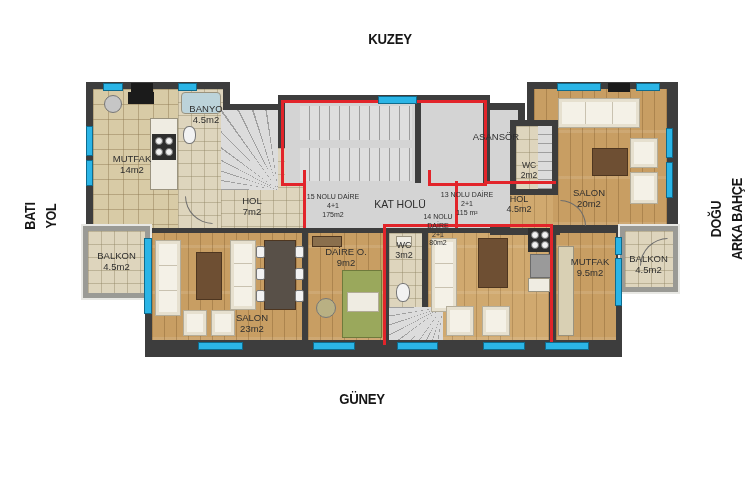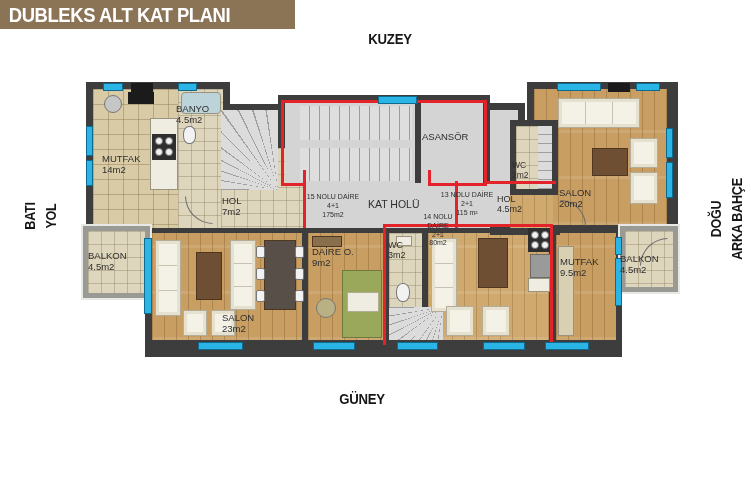--- a/index.html
+++ b/index.html
@@ -27,21 +27,21 @@
                          repeating-linear-gradient(0deg,rgba(255,255,255,.10) 0 3px,transparent 3px 46px);}
   .grayf{position:absolute;background:#d4d4d4;}
   .treadv{position:absolute;background-image:repeating-linear-gradient(90deg,#dedede 0 9px,#9c9c9c 9px 10px);}
   .treadh{position:absolute;background-image:repeating-linear-gradient(180deg,#dcdcdc 0 8px,#9f9f9f 8px 9px);}
   .fanbr{position:absolute;background-image:repeating-conic-gradient(from 190deg at 100% 100%,#dcdcdc 0deg 8deg,#9f9f9f 8deg 9deg);}
   .fantr{position:absolute;background-image:repeating-conic-gradient(from 90deg at 100% 0%,#dcdcdc 0deg 8deg,#9f9f9f 8deg 9deg);}
   .sofa{position:absolute;background:#f4f1e7;border:1px solid #b4ad9a;box-shadow:inset 0 0 0 3px #e6e0cf;box-sizing:border-box;}
   .brown{position:absolute;background:#6e4f33;border:1px solid #4e3620;box-sizing:border-box;}
   .dark{position:absolute;background:#2e2e2e;}
   .whitefix{position:absolute;background:#efece2;border:1px solid #9a937f;box-sizing:border-box;}
-  .lbl{position:absolute;font:400 9.5px/1.12 "Liberation Sans",sans-serif;color:#2e2e2e;}
+  .lbl{position:absolute;font:400 9.5px/1.12 "Liberation Sans",sans-serif;color:#2e2e2e;text-align:center;}
   .apt{position:absolute;font:400 7px/1.25 "Liberation Sans",sans-serif;color:#2e2e2e;text-align:center;}
   .compass{position:absolute;font:700 15px/1.1 "Liberation Sans",sans-serif;color:#161616;
            text-align:center;letter-spacing:-.3px;transform:scaleX(.88);}
   .compassV{position:absolute;font:700 14px/1.5 "Liberation Sans",sans-serif;color:#161616;
             text-align:center;letter-spacing:-.3px;transform:rotate(-90deg) scaleX(.9);}
   .arc{position:absolute;border:1px solid #6c6c6c;border-color:transparent transparent #6c6c6c #6c6c6c;
        border-bottom-left-radius:100% 100%;}
   #titlebar{position:absolute;left:0;top:450;width:295px;height:29px;background:#8b7355;
             display:flex;align-items:center;}
   #titlebar span{font:700 21px/1 "Liberation Sans",sans-serif;color:#ffffff;letter-spacing:-.5px;
@@ -187,21 +187,21 @@
     <span>14m2</span>
   </div>
   <div class="lbl" style="left:176px;top:104px;width:60px;">
     <span>BANYO</span><br>
     <span>4.5m2</span>
   </div>
   <div class="lbl" style="left:222px;top:196px;width:60px;">
     <span>HOL</span><br>
     <span>7m2</span>
   </div>
-  <div class="lbl" style="left:422px;top:132px;width:84px;">
+  <div class="lbl" style="left:422px;top:132px;width:84px;padding-left:32px;">
     <span>ASANSÖR</span>
   </div>
   <div class="lbl" style="left:368px;top:199px;width:64px;font-size:10.5px;">
     <span>KAT HOLÜ</span>
   </div>
   <div class="lbl" style="left:512px;top:161px;width:34px;font-size:8.5px;">
     <span>WC</span><br>
     <span>2m2</span>
   </div>
   <div class="lbl" style="left:497px;top:194px;width:44px;font-size:9px;">
@@ -262,17 +262,14 @@
   </div>
   <div class="compassV" style="left:-7px;top:198px;width:90px;height:36px;">
     <span>BATI</span><br>
     <span>YOL</span>
   </div>
   <div class="compassV" style="left:669px;top:201px;width:110px;height:36px;">
     <span>DOĞU</span><br>
     <span>ARKA BAHÇE</span>
   </div>
 
-  <div id="titlebar">
-    <span>DUBLEKS ALT KAT PLANI</span>
-  </div>
 
 </div>
 
 </body></html>

